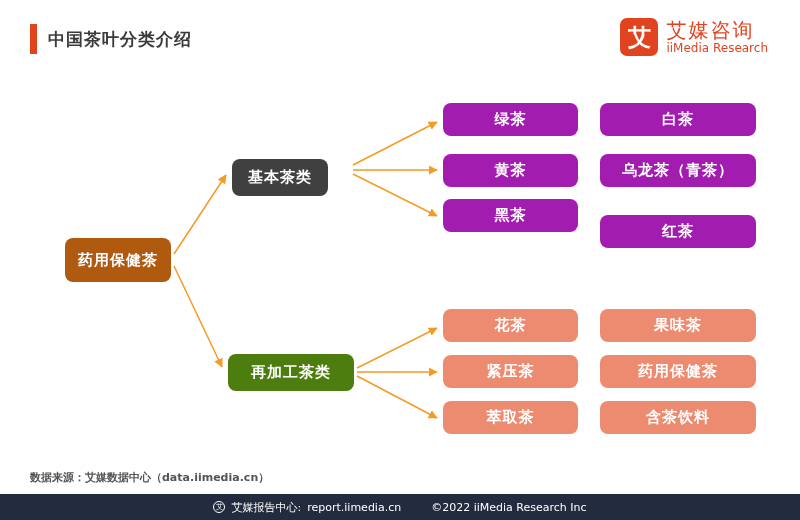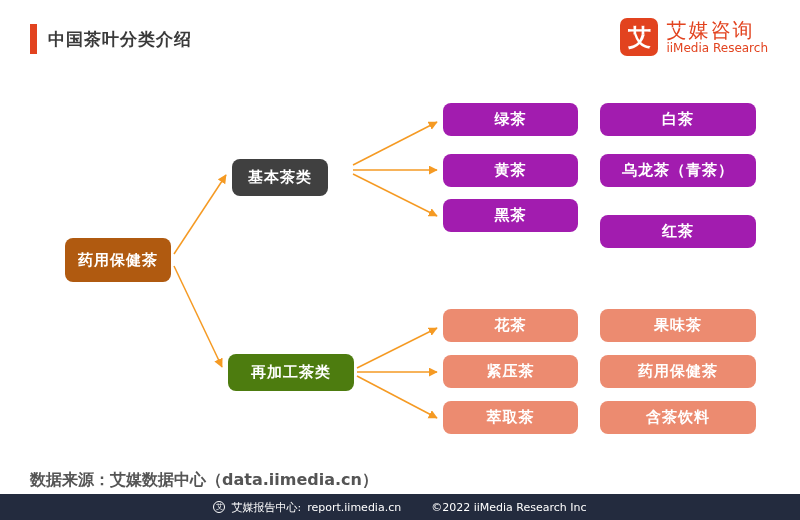--- a/index.html
+++ b/index.html
@@ -26,21 +26,21 @@
   .leaf { width: 135px; height: 33px; left: 443px; }
   .leaf-r { width: 156px; height: 33px; left: 600px; }
   .basic-leaf { background: #a21caf; }
   .re-leaf { background: #EC8B70; }
   .row1 { top: 103px; } .row2 { top: 154px; } .row3 { top: 199px; }
   .row4 { top: 309px; } .row5 { top: 355px; } .row6 { top: 401px; }
 
   .connectors { position: absolute; left: 0; top: 0; width: 800px; height: 520px; pointer-events: none; }
 
   
-  .source-note { position: absolute; left: 30px; top: 470px; font-size: 16px; font-weight: bold; color: #555555; }
+  .source-note { position: absolute; left: 30px; top: 470px; font-size: 11px; font-weight: bold; color: #555555; }
   .bottom-bar { position: absolute; left: 0; bottom: 0; width: 800px; height: 26px; background: #232B3E; color: #fff; display: flex; align-items: center; justify-content: center; gap: 6px; font-size: 11px; }
   .bar-icon { width: 12px; height: 12px; border: 1px solid #fff; border-radius: 50%; display: inline-flex; align-items: center; justify-content: center; font-size: 7px; line-height: 1; }
   .bar-link { color: #fff; text-decoration: none; text-align: right; }
   .bar-copy { margin-left: 24px; }
 </style>
 </head>
 <body>
 
 <div class="page">
 

